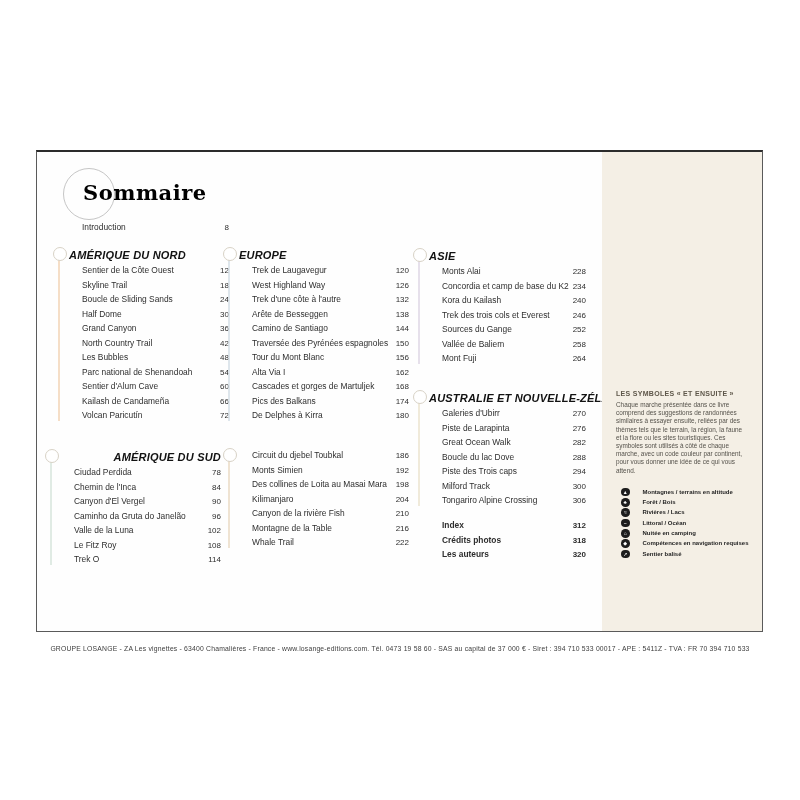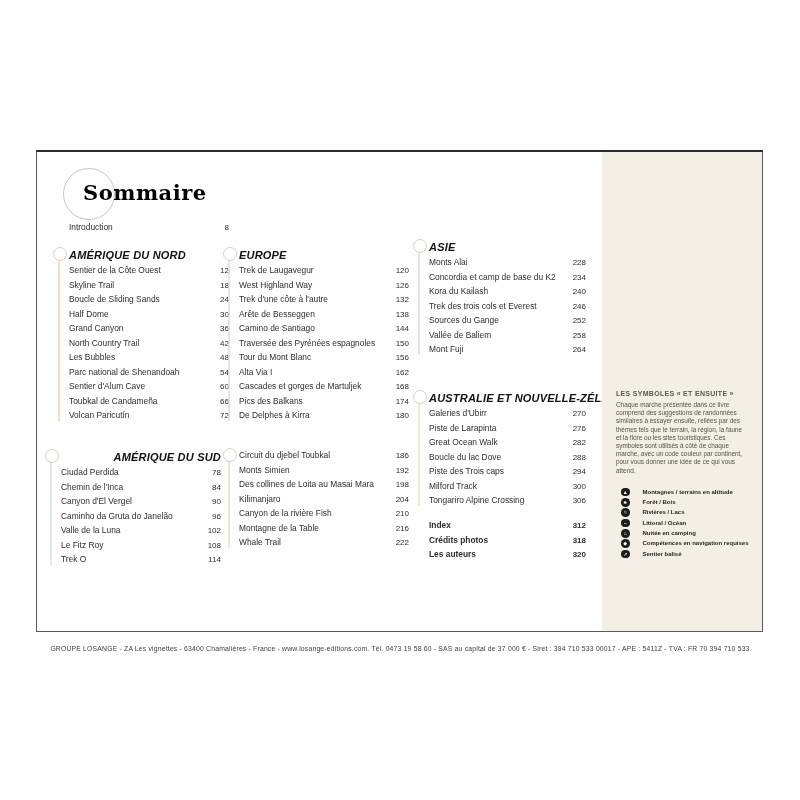--- a/index.html
+++ b/index.html
@@ -9,34 +9,34 @@
         border:1px solid #5a5a5a;border-top:2px solid #2c2c2c;box-sizing:border-box;}
   
   .title-circle{position:absolute;left:26px;top:16px;width:50px;height:50px;border-radius:50%;
         border:1.5px solid #c6c6c6;}
   .page-title{position:absolute;left:46px;top:28px;margin:0;font-family:"DejaVu Serif","Liberation Serif",serif;
         font-size:21px;font-weight:700;color:#000000;letter-spacing:.5px;}
   
   .intro-row{position:absolute;left:32px;top:70px;width:160px;}
   
   .row{display:flex;align-items:baseline;height:14.5px;font-size:8.4px;color:#2e2e2e;}
-  .row .lbl{white-space:nowrap;}
+  .row .lbl{white-space:nowrap;margin-left:13px;}
   .row .sp{flex:1;}
   .row .num{font-size:8px;color:#2e2e2e;}
   .sec-header{height:16px;font-size:11px;font-weight:bold;color:#121212;letter-spacing:.2px;
         white-space:nowrap;font-style:italic;}
   .section{position:absolute;}
   .tl-circle{position:absolute;left:-16px;top:-2px;width:12px;height:12px;border-radius:50%;
         border:1px solid #d8d2c6;background:#fff;z-index:2;}
   .tl-line{position:absolute;left:-11px;top:10px;bottom:4px;width:1.5px;opacity:.65;z-index:1;}
   #sec-slot-0{left:32px;top:97px;width:160px;}
   #sec-slot-1{left:24px;top:299px;width:160px;text-align:right;}
   #sec-slot-2{left:202px;top:97px;width:170px;}
   #sec-slot-3{left:202px;top:298px;width:170px;}
-  #sec-slot-4{left:392px;top:89px;width:157px;}
+  #sec-slot-4{left:392px;top:98px;width:157px;}
   #sec-slot-5{left:392px;top:240px;width:157px;}
   #extras-slot{position:absolute;left:392px;top:368px;width:157px;font-weight:bold;}
   
   .sidebar{position:absolute;right:0;top:0;bottom:0;width:160px;background:#f4efe5;
         box-sizing:border-box;padding:238px 16px 0 14px;}
   .sidebar-title{font-size:7px;font-weight:bold;color:#5e574a;letter-spacing:.3px;margin:0 0 4px 0;}
   .sidebar-body{font-size:6.4px;line-height:8.2px;color:#55524b;margin:0;}
   .legend{margin-top:13px;padding-left:5px;}
   .legend-row{display:flex;align-items:center;height:8.5px;margin-bottom:1.8px;}
   .legend-icon{flex:0 0 8.5px;width:8.5px;height:8.5px;border-radius:50%;background:#1d1d1d;color:#fff;
@@ -104,21 +104,21 @@
           <span class="lbl">Parc national de Shenandoah</span>
           <span class="sp"></span>
           <span class="num">54</span>
         </div>
         <div class="row">
           <span class="lbl">Sentier d'Alum Cave</span>
           <span class="sp"></span>
           <span class="num">60</span>
         </div>
         <div class="row">
-          <span class="lbl">Toubkal de Candameña</span>
+          <span class="lbl">Kailash de Candameña</span>
           <span class="sp"></span>
           <span class="num">66</span>
         </div>
         <div class="row">
           <span class="lbl">Volcan Paricutín</span>
           <span class="sp"></span>
           <span class="num">72</span>
         </div>
       </div>
     <div id="sec-slot-1" class="section">

